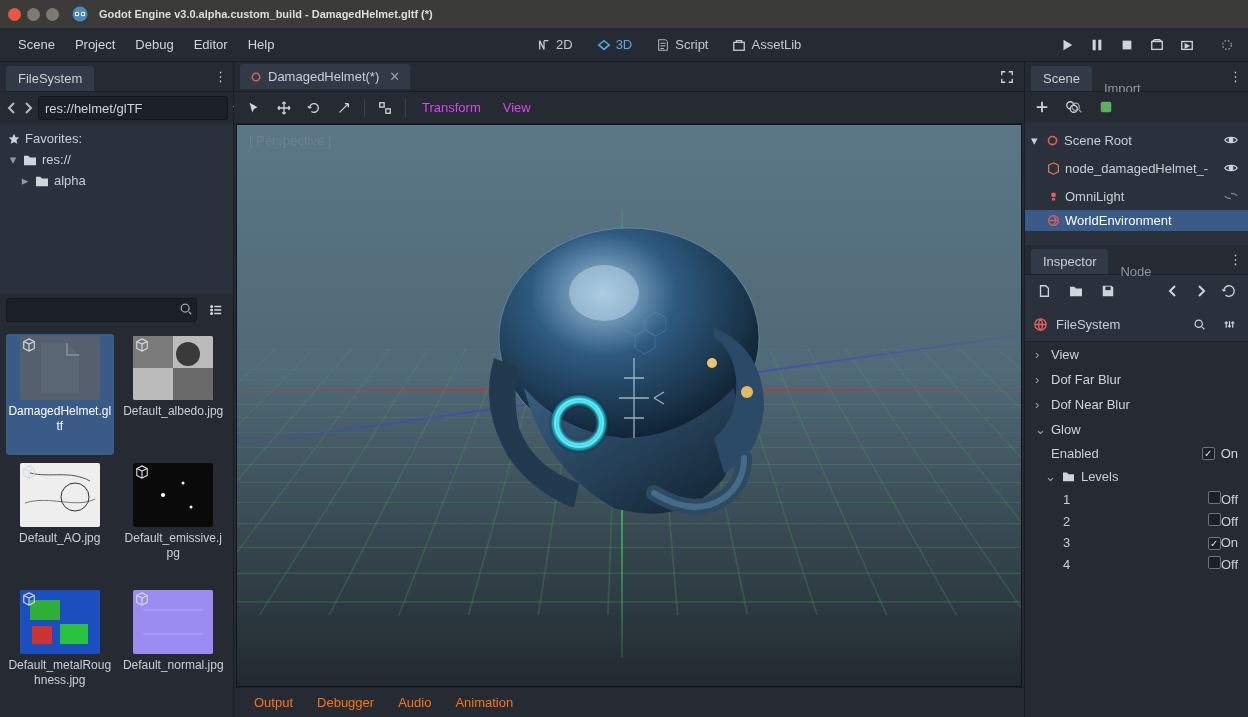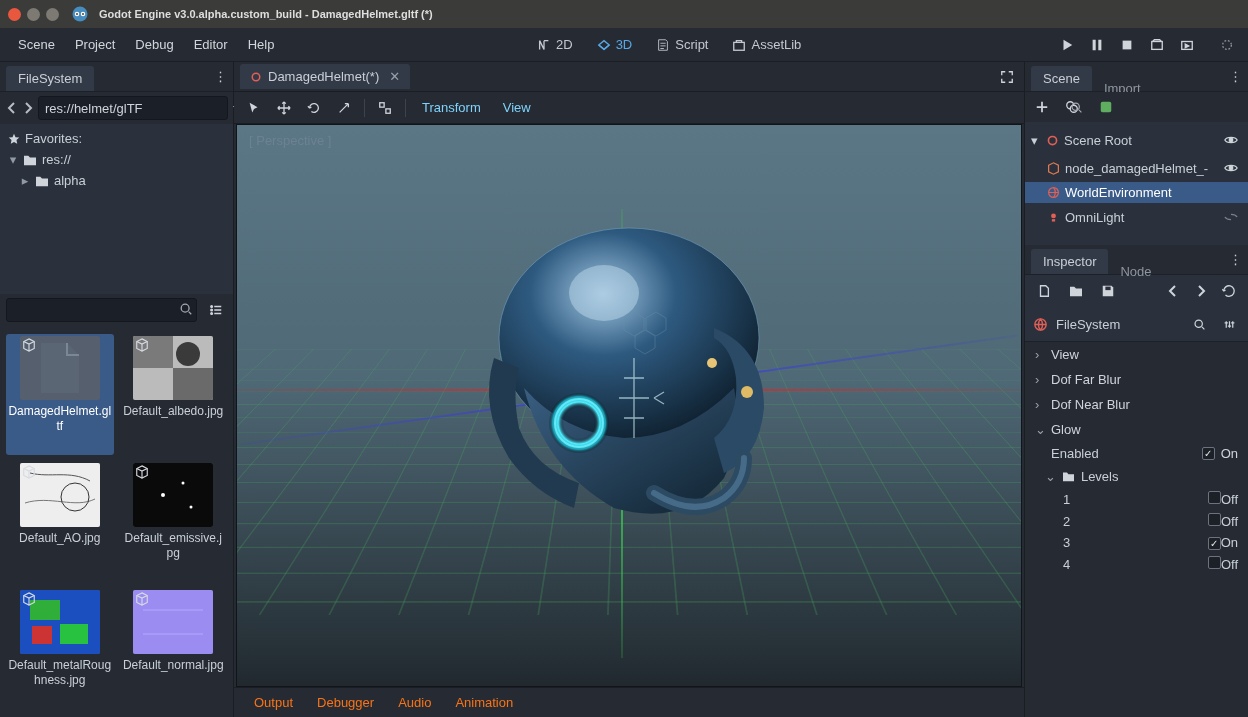--- a/index.html
+++ b/index.html
@@ -62,21 +62,21 @@
 
 .ctabrow { height:30px; display:flex; align-items:center; padding:0 6px; background:#262b33; border-bottom:1px solid #1a1d23; }
 .ctab { display:flex; align-items:center; gap:6px; padding:5px 10px; background:#333a47; border-radius:3px 3px 0 0; }
 .ctab .close { margin-left:4px; color:#9aa0aa; cursor:pointer; }
 .expand { margin-left:auto; cursor:pointer; }
 
 
 .ctoolbar { height:32px; display:flex; align-items:center; gap:10px; padding:0 10px; background:#262b33; border-bottom:1px solid #1a1d23; }
 .tool { width:20px; height:20px; display:flex; align-items:center; justify-content:center; cursor:pointer; color:#c0c6cf; }
 .tool.sep { width:1px; height:18px; background:#3c424e; cursor:default; }
-.tool-label { padding:4px 6px; cursor:pointer; color:#7dd3fc; }
+.tool-label { padding:4px 6px; cursor:pointer; color:#d946ef; }
 
 
 .viewport { flex:1; position:relative; background:linear-gradient(#5b7685 0%, #4f6976 45%, #21292f 100%); border:1px solid #111418; margin:0 2px; overflow:hidden; }
 .grid-plane { position:absolute; top:40%; left:0; right:0; height:55%;
   background-image:
     linear-gradient(rgba(70,170,90,.25) 1px, transparent 1px),
     linear-gradient(90deg, rgba(70,170,90,.25) 1px, transparent 1px);
   background-size:38px 20px;
   transform:perspective(600px) rotateX(62deg);
   transform-origin:top center;
@@ -539,40 +539,40 @@
             <path d="M2 4l6-3 6 3v8l-6 3-6-3z" fill="none" stroke="#e27b50" stroke-width="1.5"></path>
           </svg>
           <span>node_damagedHelmet_-</span>
           <span class="vis icon-btn">
             <svg width="14" height="12" viewBox="0 0 16 12" fill="none" stroke="#cfd4db" stroke-width="1.5">
               <path d="M1 6c2-4 12-4 14 0-2 4-12 4-14 0z"></path>
               <circle cx="8" cy="6" r="2" fill="#cfd4db"></circle>
             </svg>
           </span>
         </div>
-        <div class="node-row selected ind1">
-          <svg width="13" height="13" viewBox="0 0 16 16" fill="none" stroke="#e05f57" stroke-width="1.5">
-            <circle cx="8" cy="8" r="6"></circle>
-            <path d="M2 8h12M8 2c3 3 3 9 0 12"></path>
-          </svg>
-          <span>WorldEnvironment</span>
-        </div>
         <div class="node-row ind1">
           <svg width="13" height="13" viewBox="0 0 16 16" fill="#e05f57">
             <circle cx="8" cy="6" r="3"></circle>
             <path d="M6 10h4v3H6z"></path>
           </svg>
           <span>OmniLight</span>
           <span class="vis icon-btn">
             <svg width="14" height="12" viewBox="0 0 16 12" fill="none" stroke="#7a8290" stroke-width="1.5">
               <path d="M8 9c-3 0-6-1.5-7-3"></path>
               <path d="M8 3c3 0 6 1.5 7 3"></path>
             </svg>
           </span>
         </div>
+        <div class="node-row selected ind1">
+          <svg width="13" height="13" viewBox="0 0 16 16" fill="none" stroke="#e05f57" stroke-width="1.5">
+            <circle cx="8" cy="8" r="6"></circle>
+            <path d="M2 8h12M8 2c3 3 3 9 0 12"></path>
+          </svg>
+          <span>WorldEnvironment</span>
+        </div>
       </div>
 
     <div style="flex:0 0 10px"></div>
 
     <div class="dock-hdr" style="margin-top:auto-start;">
       <div class="dock-tab">Inspector</div>
       <div class="dock-tab inactive">Node</div>
       <span class="dots">⋮</span>
     </div>
     <div class="insp-tools">

